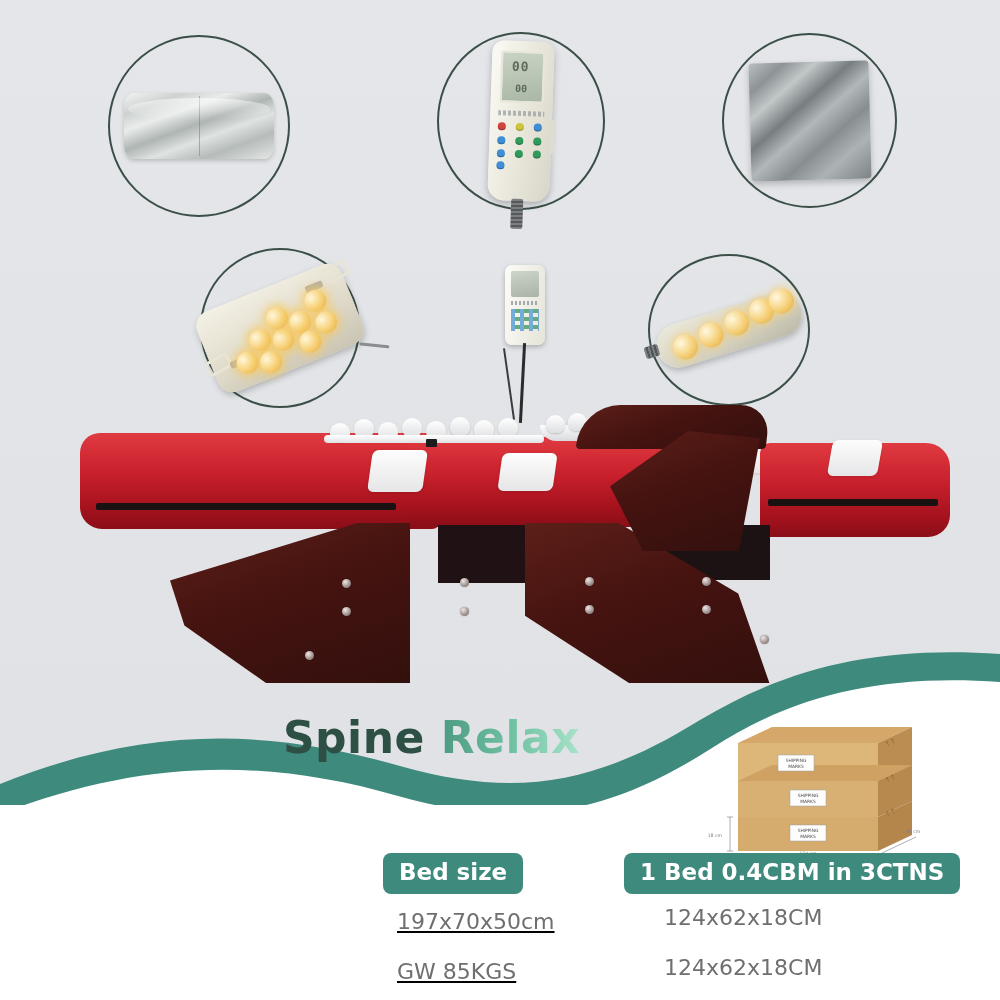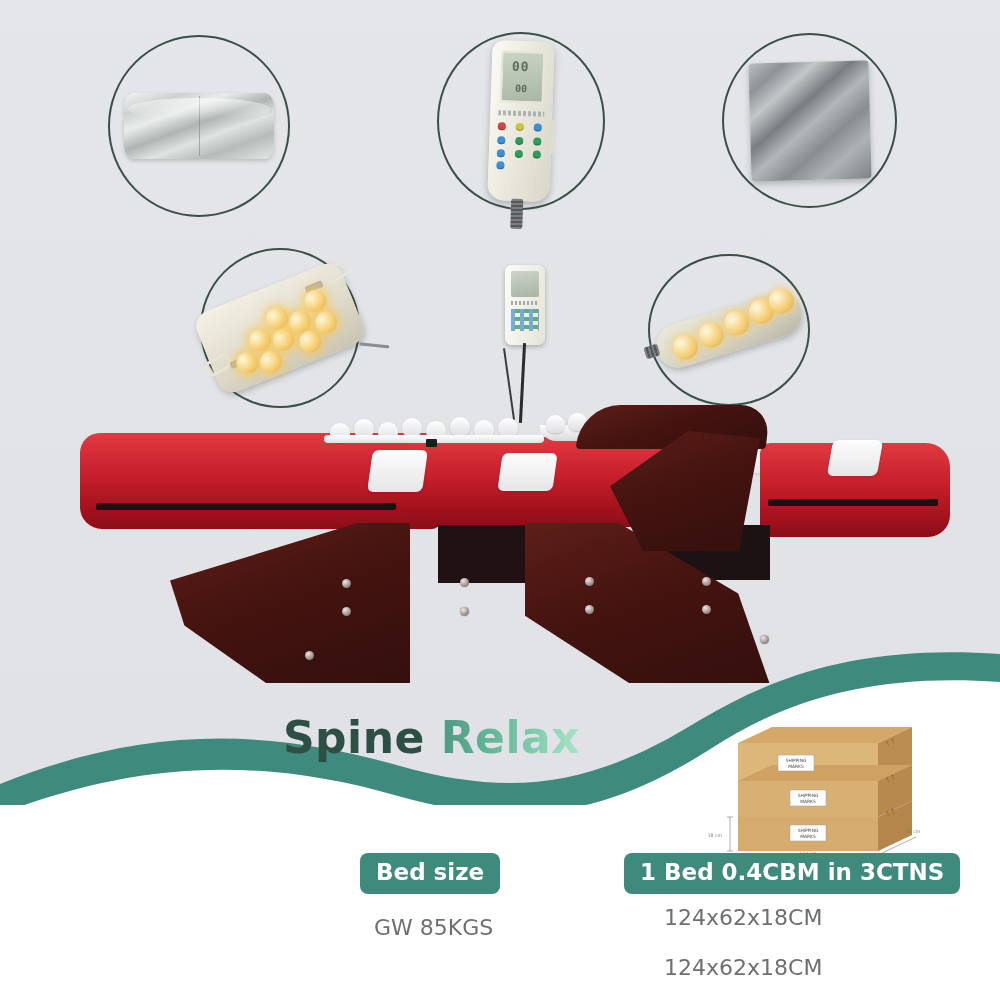--- a/index.html
+++ b/index.html
@@ -322,22 +322,23 @@
       <text x="206" y="128" font-size="4.6" fill="#7b7b7b" font-family="DejaVu Sans, sans-serif">64 cm</text>
     </svg>
   </div>
 
   <div class="title">
     <span class="w1">Spine</span>
     <span class="w2">Relax</span>
   </div>
 
 
-  <div class="spec" style="left:360px;top:853px;">
+  <div class="spec" style="left:383px;top:853px;text-decoration:underline;">
     <div class="badge">Bed size</div>
+    <div class="spec-line" style="margin-top:12px;">197x70x50cm</div>
     <div class="spec-line">GW 85KGS</div>
   </div>
 
   <div class="spec" style="left:624px;top:853px;">
     <div class="badge">1 Bed 0.4CBM in 3CTNS</div>
     <div class="spec-line" style="margin-top:8px;padding-left:40px;">124x62x18CM</div>
     <div class="spec-line" style="padding-left:40px;">124x62x18CM</div>
   </div>
 
 </div>

